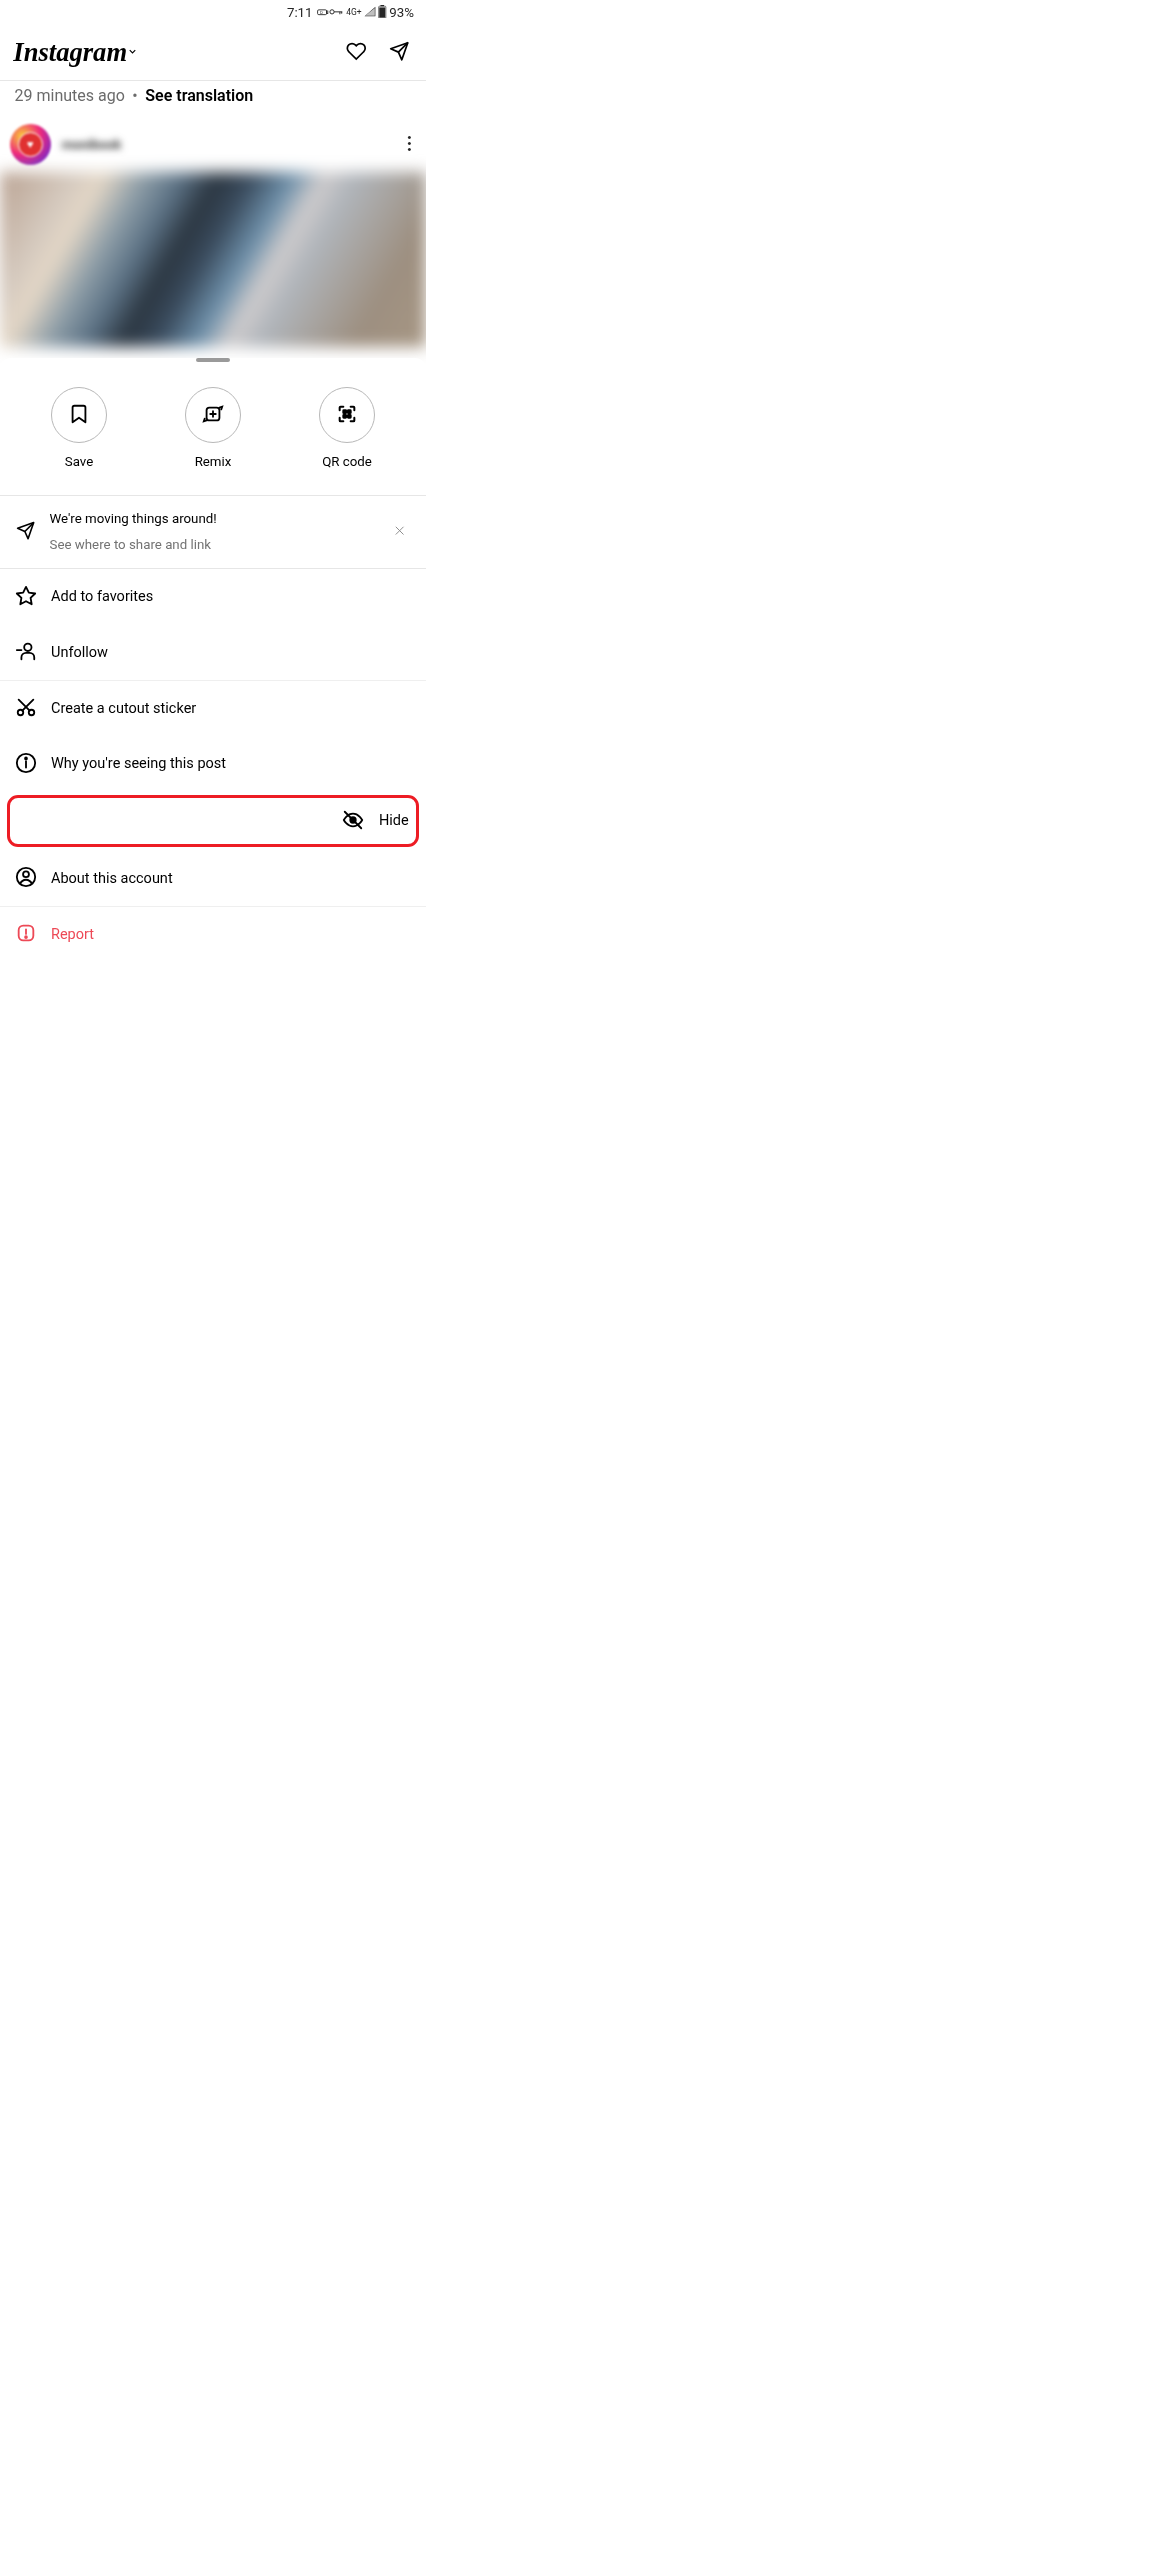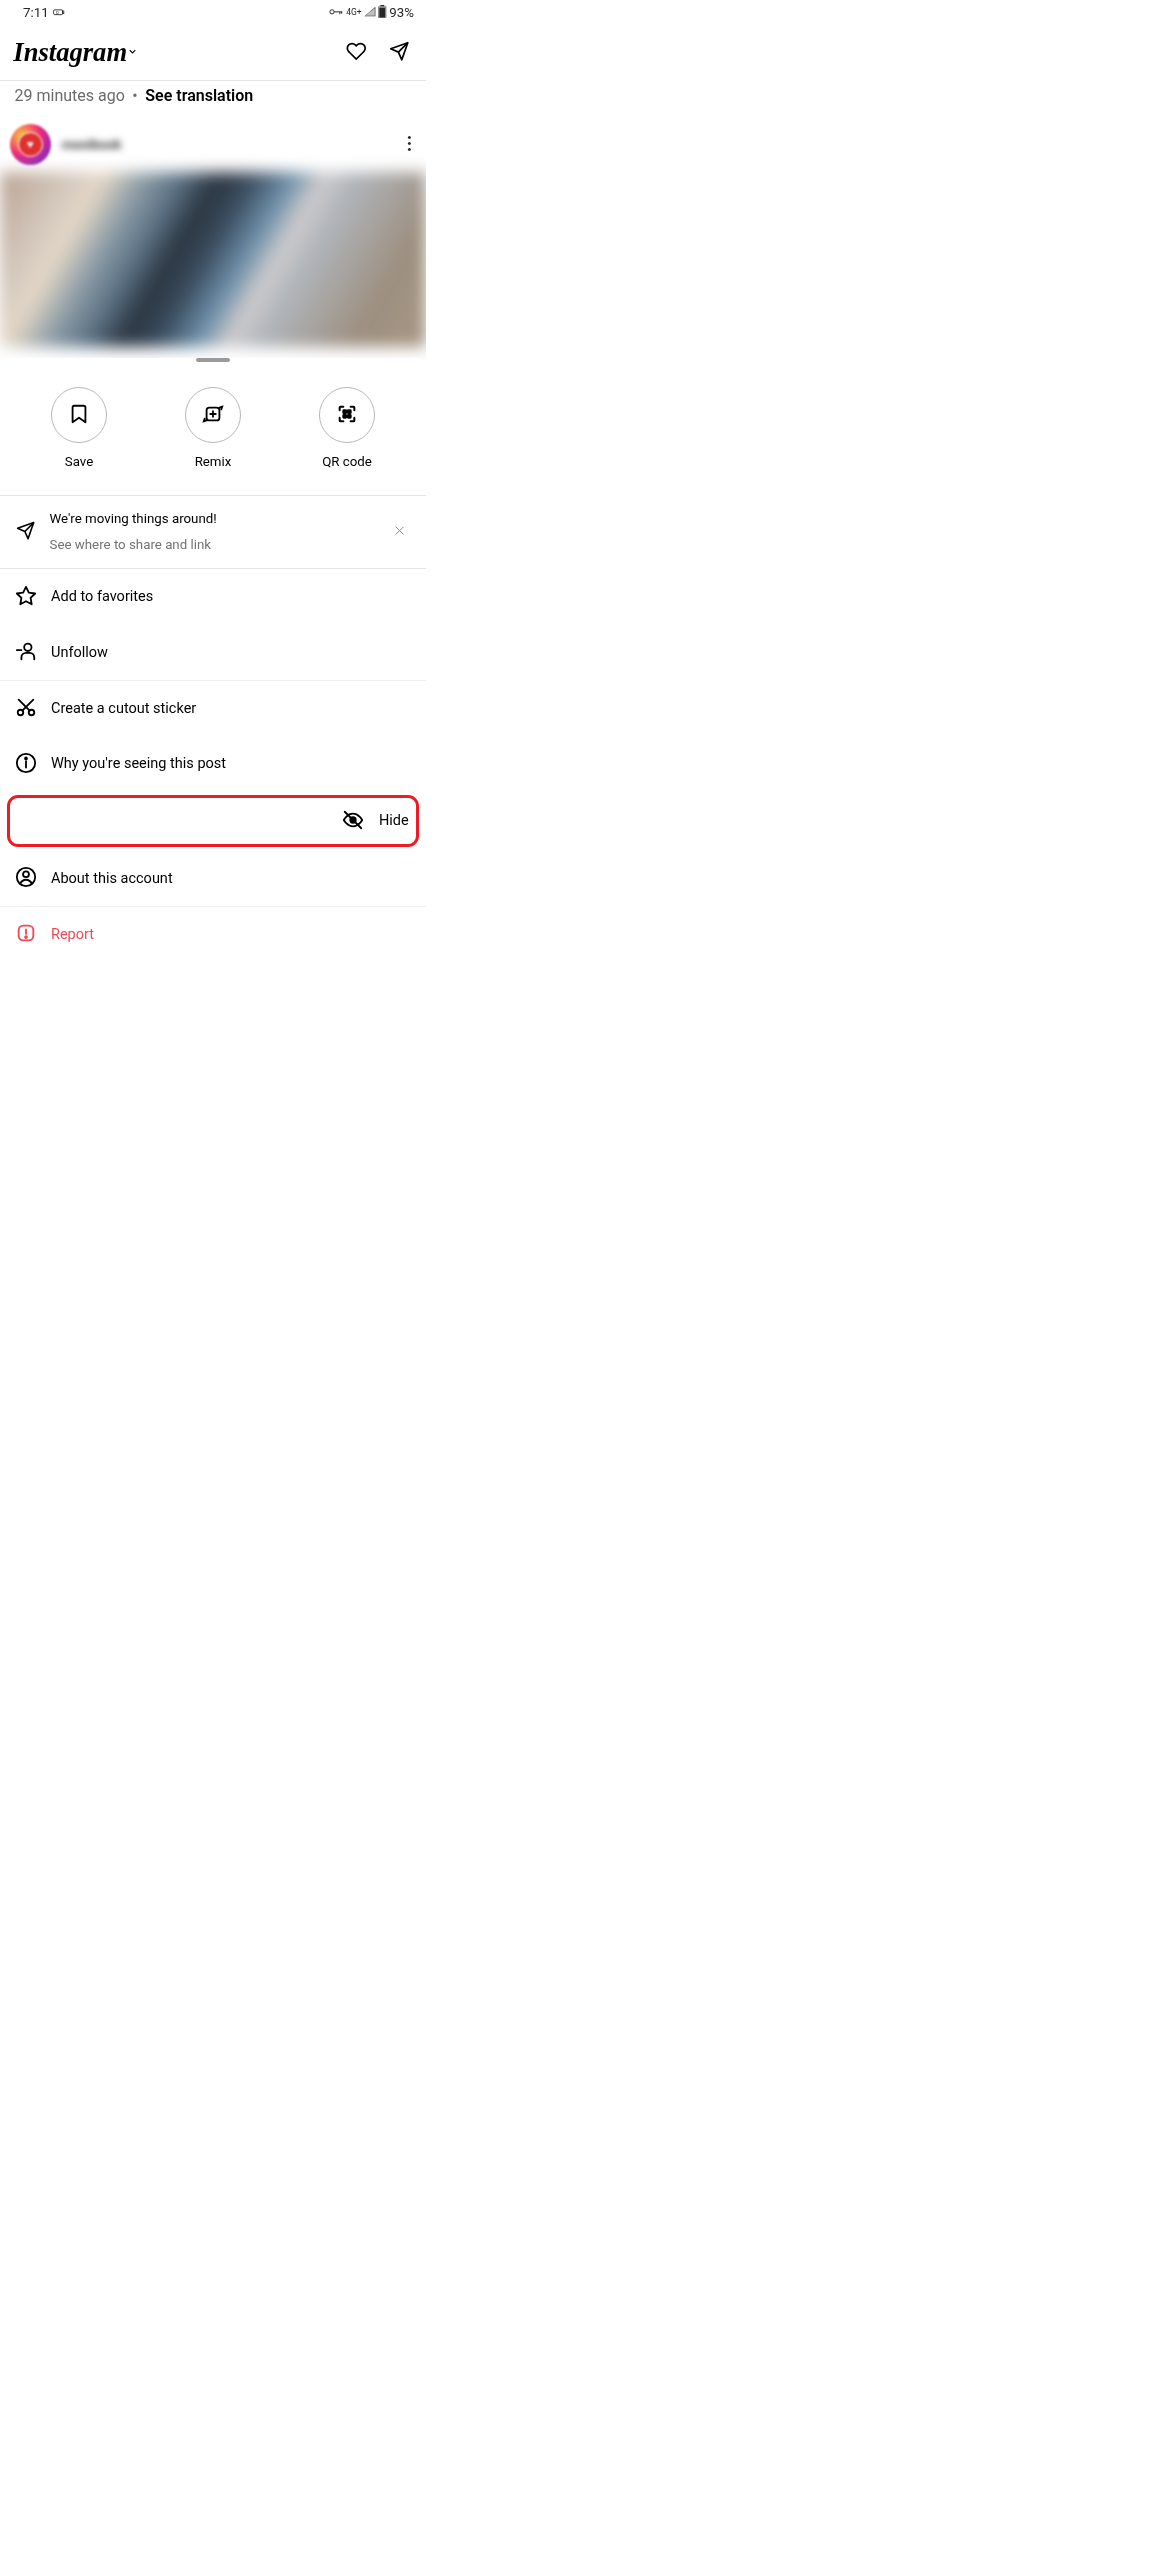--- a/index.html
+++ b/index.html
@@ -1,19 +1,19 @@
 <!DOCTYPE html>
 <html style="font-size:9.7px"><head>
 <meta charset="utf-8">
 <style>
 * { margin: 0; padding: 0; box-sizing: border-box; }
 body { font-family: -apple-system, BlinkMacSystemFont, 'Segoe UI', Roboto, Helvetica, Arial, sans-serif; width: 426px; background: #fff; color: #000; }
 
 
-.status-bar { display: flex; justify-content: space-between; align-items: center; padding: 4.8px 12px 4.8px 11px; font-size: 13.3px; color: #262626; margin-left: 12px; }
+.status-bar { display: flex; justify-content: flex-end; align-items: center; padding: 4.8px 12px 4.8px 11px; font-size: 13.3px; color: #262626; margin-left: 12px; }
 .status-left { display: flex; align-items: center; gap: 4.8px; }
 .status-right { display: flex; align-items: center; gap: 2.4px; font-size: 9.7px; }
 .battery-pct { font-size: 13.3px; }
 
 
 .app-header { display: flex; justify-content: space-between; align-items: center; padding: 12px 17px 12px 13.3px; }
 .logo-area { display: flex; align-items: center; gap: 0; }
 .logo { font-family: 'Brush Script MT', cursive; font-size: 26.6px; font-weight: 600; font-style: italic; }
 .header-icons { display: flex; align-items: center; gap: 22px; }
 .header-icons svg { width: 20.5px; height: 20.5px; }

